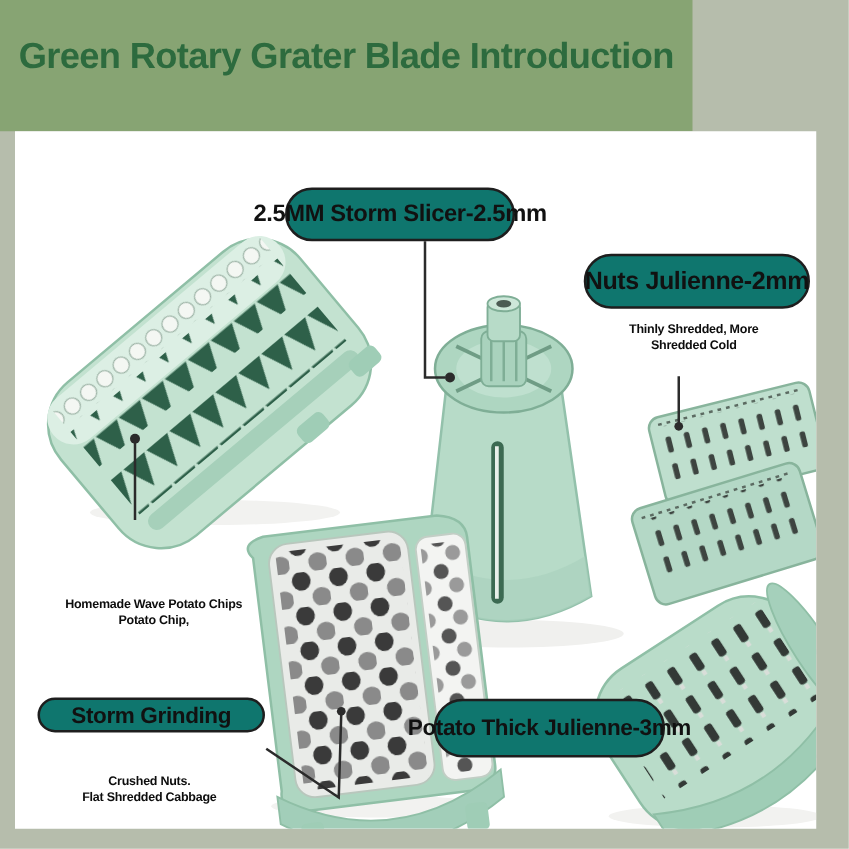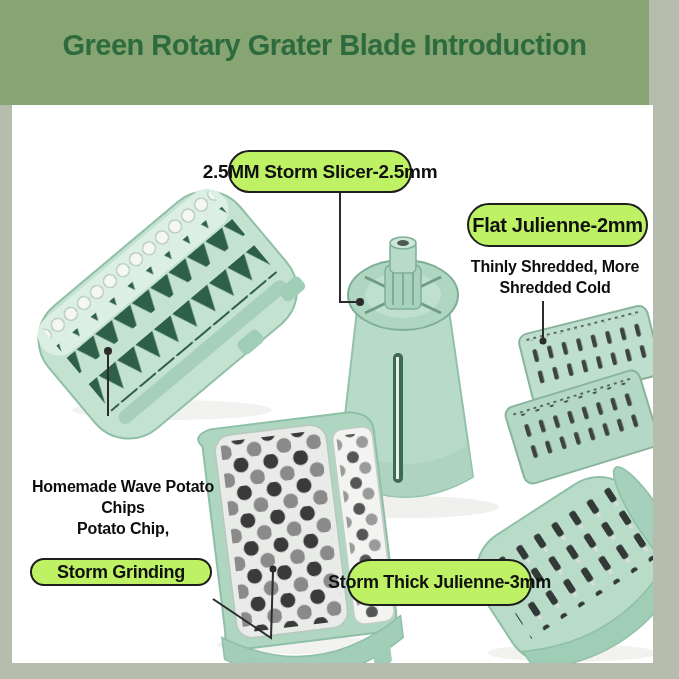--- a/index.html
+++ b/index.html
@@ -2,43 +2,43 @@
 <html><head>
 <meta charset="utf-8">
 <style>
   html,body{margin:0;padding:0;}
   body{
     width:679px;height:679px;position:relative;overflow:hidden;
     background:#b6bdac;
     font-family:"Liberation Sans", sans-serif;
   }
   .header-bar{
-    position:absolute;left:0;top:0;width:649px;height:105px;
+    position:absolute;left:0;top:0;width:554px;height:105px;
     background:#87a473;display:flex;align-items:center;justify-content:center;
   }
   .page-title{
     color:#2d6b3e;font-size:29px;font-weight:bold;letter-spacing:-0.5px;
     padding-bottom:14px;
   }
   .content-area{
     position:absolute;left:12px;top:105px;width:641px;height:558px;
     background:#ffffff;overflow:hidden;
   }
   .canvas{position:absolute;left:0;top:0;}
   .pill{
-    position:absolute;background:#bef264;border:2px solid #1e1e1e;
+    position:absolute;background:#0f766e;border:2px solid #1e1e1e;
     border-radius:23px;display:flex;align-items:center;justify-content:center;
     color:#111;font-weight:600;letter-spacing:-0.3px;white-space:nowrap;
     box-sizing:border-box;z-index:3;
   }
   .pill.big{font-size:27px;font-weight:600;}
   .pill.med{font-size:20px;}
   .pill.small{font-size:18px;}
   .desc{
-    position:absolute;color:#0d0d0d;font-weight:bold;font-size:16px;
+    position:absolute;color:#0d0d0d;font-weight:bold;font-size:10px;
     line-height:1.3;text-align:center;z-index:3;letter-spacing:-0.2px;
   }
 </style>
 </head>
 <body>
 
 <div class="header-bar">
   <div class="page-title">Green Rotary Grater Blade Introduction</div>
 </div>
 
@@ -146,36 +146,40 @@
       <polyline points="201,494 259,533 261,466"></polyline>
       <circle cx="261" cy="464" r="3.5" fill="#2b2b2b" stroke="none"></circle>
     </g>
   </svg>
 
   <div class="pill med" style="left:216px;top:45px;width:184px;height:43px;font-size:19px;">
     <span>2.5MM Storm Slicer-2.5mm</span>
   </div>
 
   <div class="pill med" style="left:455px;top:98px;width:181px;height:44px;">
-    <span>Flat Julienne-2mm</span>
+    <span>Nuts Julienne-2mm</span>
   </div>
 
   <div class="desc" style="left:448px;top:152px;width:190px;">
     <div>Thinly Shredded, More</div>
     <div>Shredded Cold</div>
   </div>
 
 
   <div class="desc" style="left:0px;top:372px;width:222px;">
     <div>Homemade Wave Potato Chips</div>
     <div>Potato Chip,</div>
   </div>
 
   <div class="pill big" style="left:18px;top:453px;width:182px;height:28px;font-size:18px;">
     <span>Storm Grinding</span>
   </div>
 
+  <div class="desc" style="left:5px;top:514px;width:205px;">
+    <div>Crushed Nuts.</div>
+    <div>Flat Shredded Cabbage</div>
+  </div>
 
   <div class="pill small" style="left:335px;top:454px;width:185px;height:47px;">
-    <span>Storm Thick Julienne-3mm</span>
+    <span>Potato Thick Julienne-3mm</span>
   </div>
 
 </div>
 
 </body></html>

